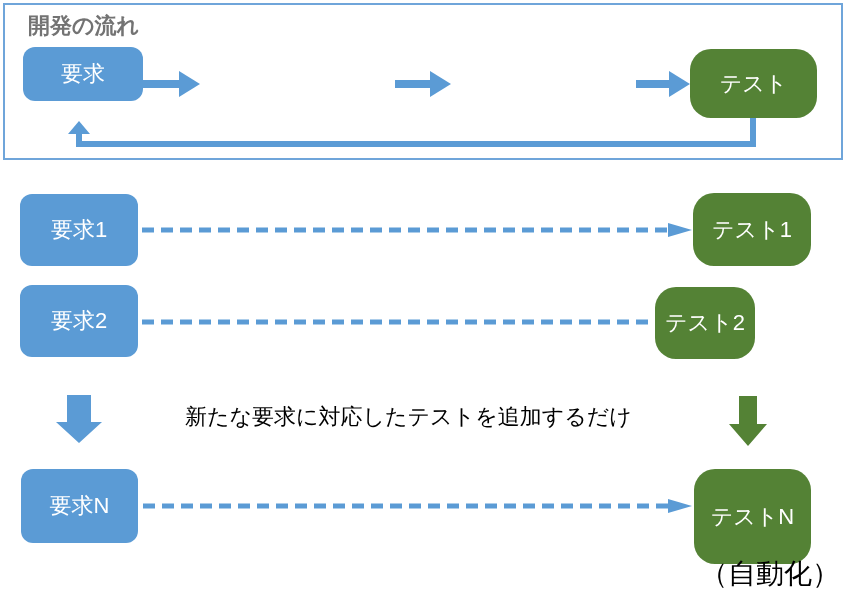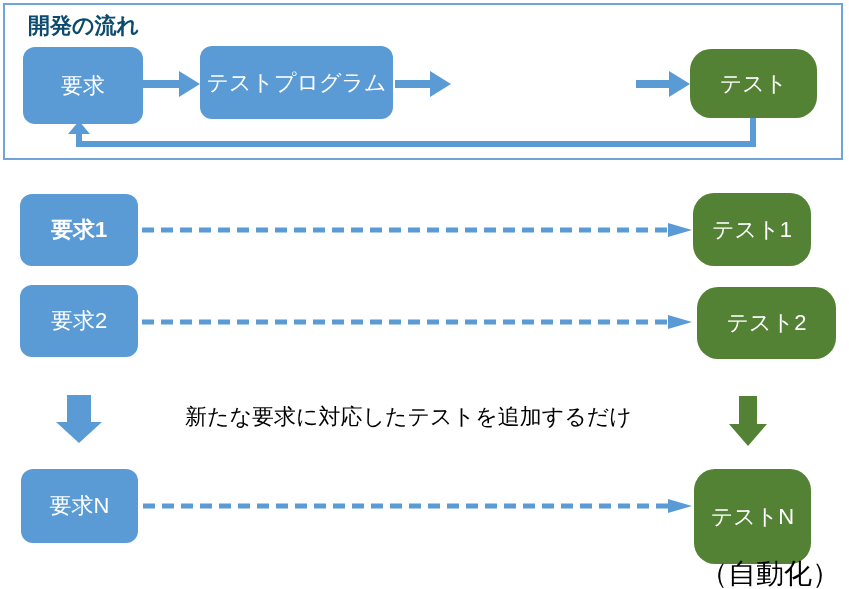--- a/index.html
+++ b/index.html
@@ -26,21 +26,21 @@
     border: 2px solid #6FA5DA;
     background: #ffffff;
     box-sizing: content-box;
   }
   .frame-title {
     position: absolute;
     left: 28px;
     top: 11px;
     font-size: 22px;
     font-weight: 600;
-    color: #0c4a6e;
+    color: #737373;
     white-space: nowrap;
   }
   .box {
     position: absolute;
     border-radius: 12px;
     color: #ffffff;
     display: flex;
     align-items: center;
     justify-content: center;
     font-size: 22px;
@@ -69,25 +69,22 @@
   svg { position: absolute; display: block; }
 </style>
 </head>
 <body>
 
 <div id="canvas">
 
   <div class="frame"></div>
   <div class="frame-title">開発の流れ</div>
 
-  <div class="box blue" style="left:23px;  top:47px; width:120px; height:77px;">
+  <div class="box blue" style="left:23px;  top:47px; width:120px; height:54px;">
     <span>要求</span>
-  </div>
-  <div class="box blue" style="left:200px; top:46px; width:193px; height:73px;">
-    <span>テストプログラム</span>
   </div>
   <div class="box green" style="left:690px; top:49px; width:127px; height:69px;">
     <span>テスト</span>
   </div>
 
   <svg style="left:143px; top:69px;" width="57" height="30" viewBox="0 0 57 30">
     <rect x="0" y="11" width="38" height="8" fill="#5B9BD5"></rect>
     <polygon points="36,2 57,15 36,28" fill="#5B9BD5"></polygon>
   </svg>
   <svg style="left:395px; top:69px;" width="56" height="30" viewBox="0 0 56 30">
@@ -97,39 +94,39 @@
   <svg style="left:636px; top:69px;" width="54" height="30" viewBox="0 0 54 30">
     <rect x="0" y="11" width="35" height="8" fill="#5B9BD5"></rect>
     <polygon points="33,2 54,15 33,28" fill="#5B9BD5"></polygon>
   </svg>
 
   <div class="line" style="left:750px; top:118px; width:6px; height:29px;"></div>
   <div class="line" style="left:76px; top:141px; width:680px; height:6px;"></div>
   <div class="line" style="left:76px; top:132px; width:6px; height:11px;"></div>
   <div class="tri-up" style="left:68px; top:121px;"></div>
 
-  <div class="box blue" style="left:20px;  top:194px; width:118px; height:72px;font-weight:bold;">
+  <div class="box blue" style="left:20px;  top:194px; width:118px; height:72px;">
     <span>要求1</span>
   </div>
   <svg style="left:140px; top:222px;" width="552" height="16" viewBox="0 0 552 16">
     <line x1="2" y1="8" x2="528" y2="8" stroke="#5B9BD5" stroke-width="5" stroke-dasharray="12 7"></line>
     <polygon points="528,1 552,8 528,15" fill="#5B9BD5"></polygon>
   </svg>
   <div class="box green" style="left:693px; top:193px; width:118px; height:73px;">
     <span>テスト1</span>
   </div>
 
   <div class="box blue" style="left:20px;  top:285px; width:118px; height:72px;">
     <span>要求2</span>
   </div>
   <svg style="left:140px; top:314px;" width="552" height="16" viewBox="0 0 552 16">
     <line x1="2" y1="8" x2="528" y2="8" stroke="#5B9BD5" stroke-width="5" stroke-dasharray="12 7"></line>
     <polygon points="528,1 552,8 528,15" fill="#5B9BD5"></polygon>
   </svg>
-  <div class="box green" style="left:697px; top:287px; width:139px; height:72px;">
+  <div class="box green" style="left:655px; top:287px; width:100px; height:72px;">
     <span>テスト2</span>
   </div>
 
   <svg style="left:56px; top:395px;" width="46" height="48" viewBox="0 0 46 48">
     <polygon points="11,0 35,0 35,27 46,27 23,48 0,27 11,27" fill="#5B9BD5"></polygon>
   </svg>
   <svg style="left:729px; top:396px;" width="38" height="50" viewBox="0 0 38 50">
     <polygon points="10,0 28,0 28,28 38,28 19,50 0,28 10,28" fill="#548235"></polygon>
   </svg>
 

